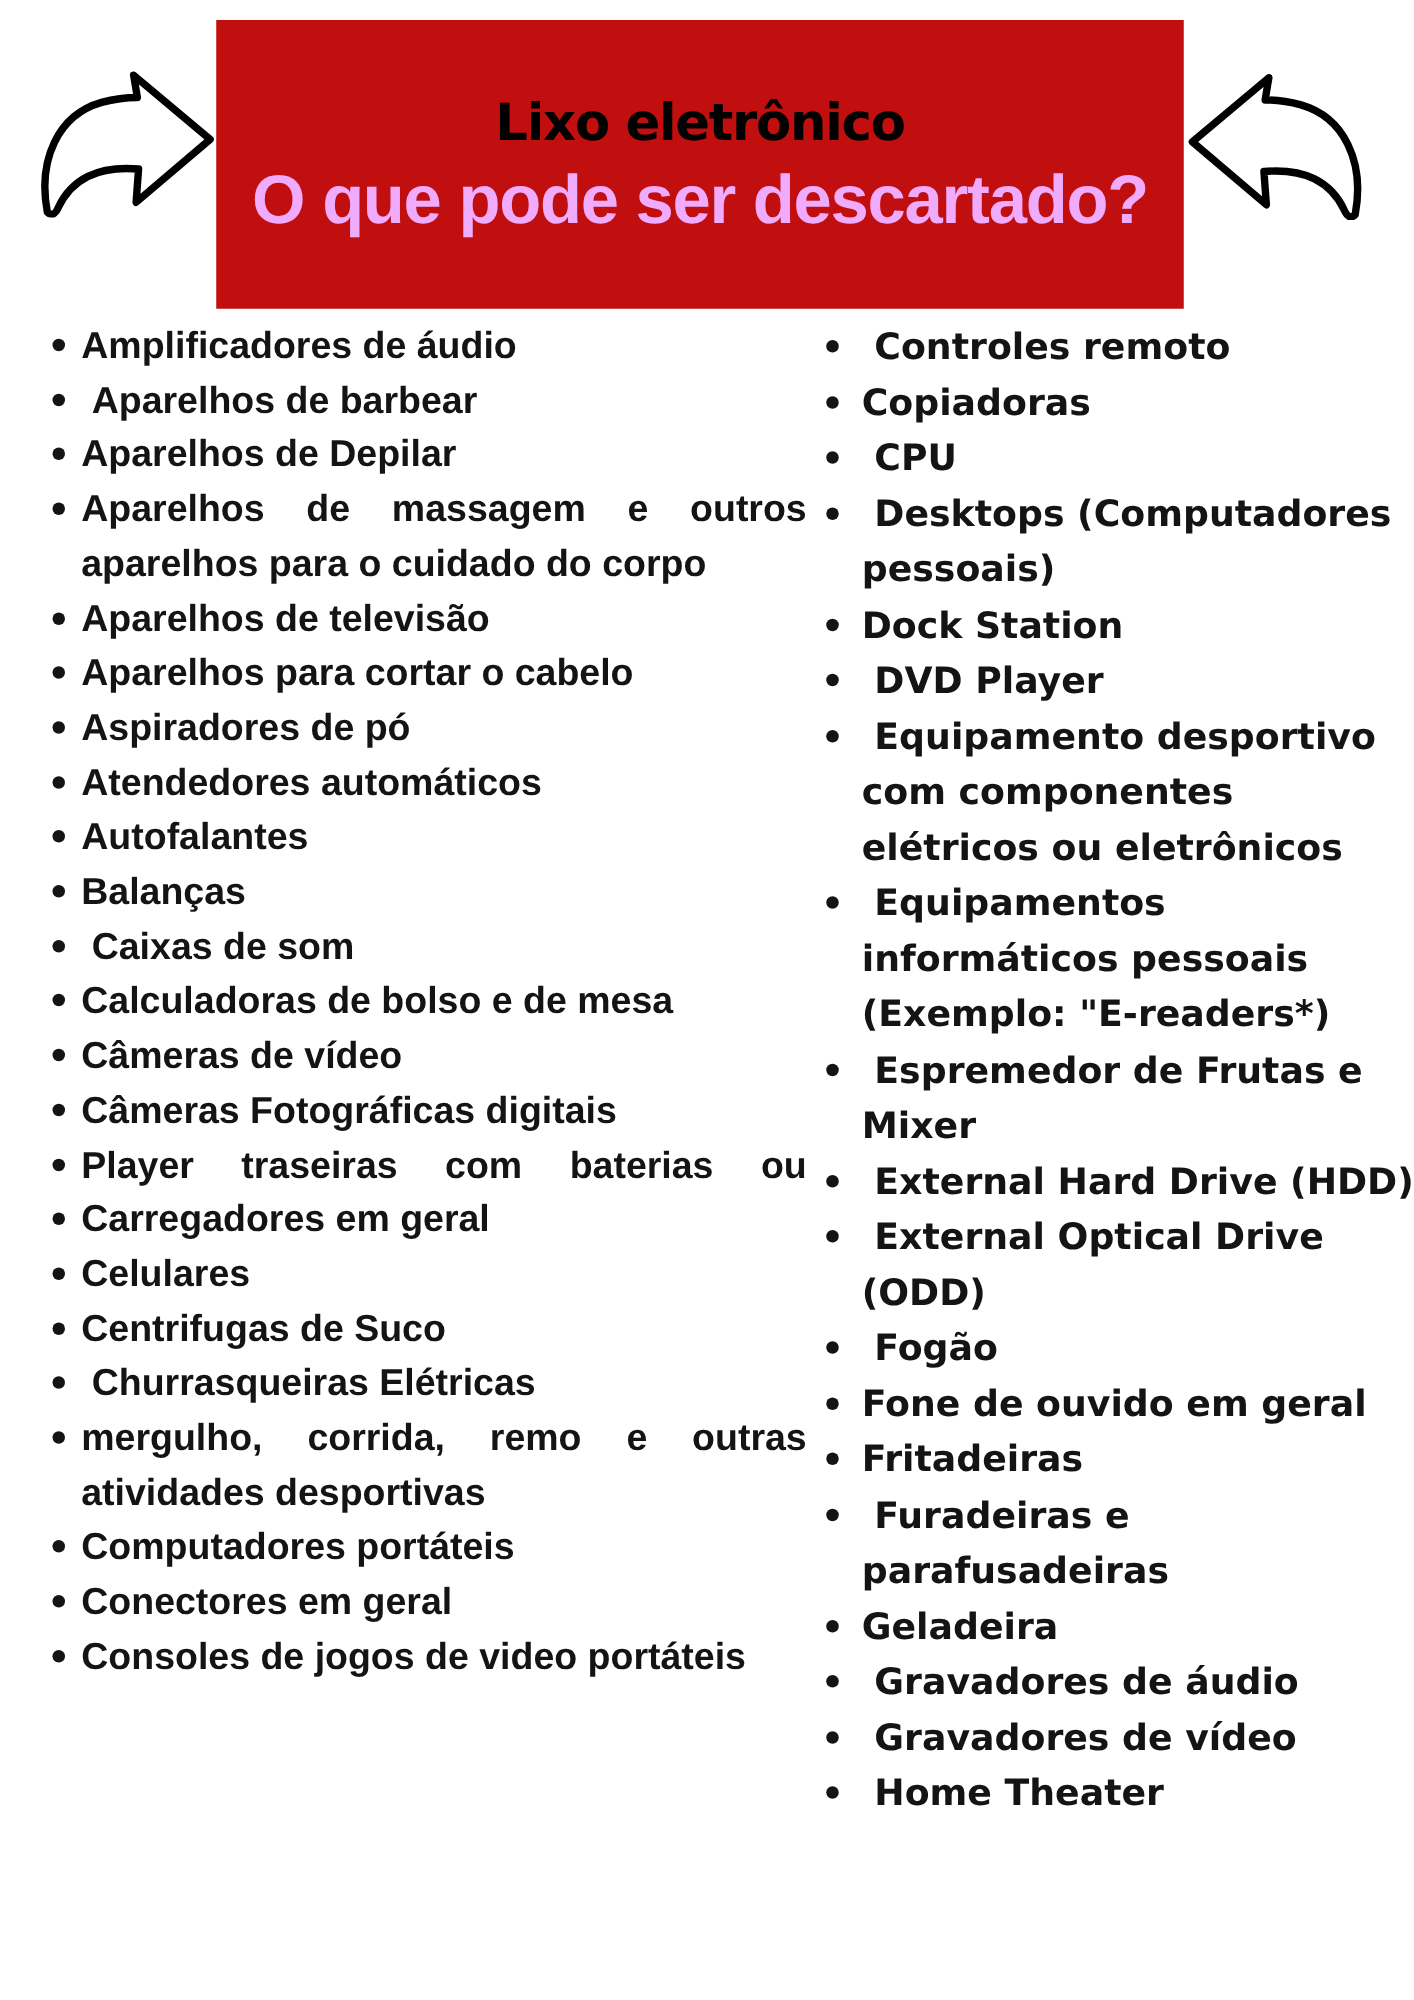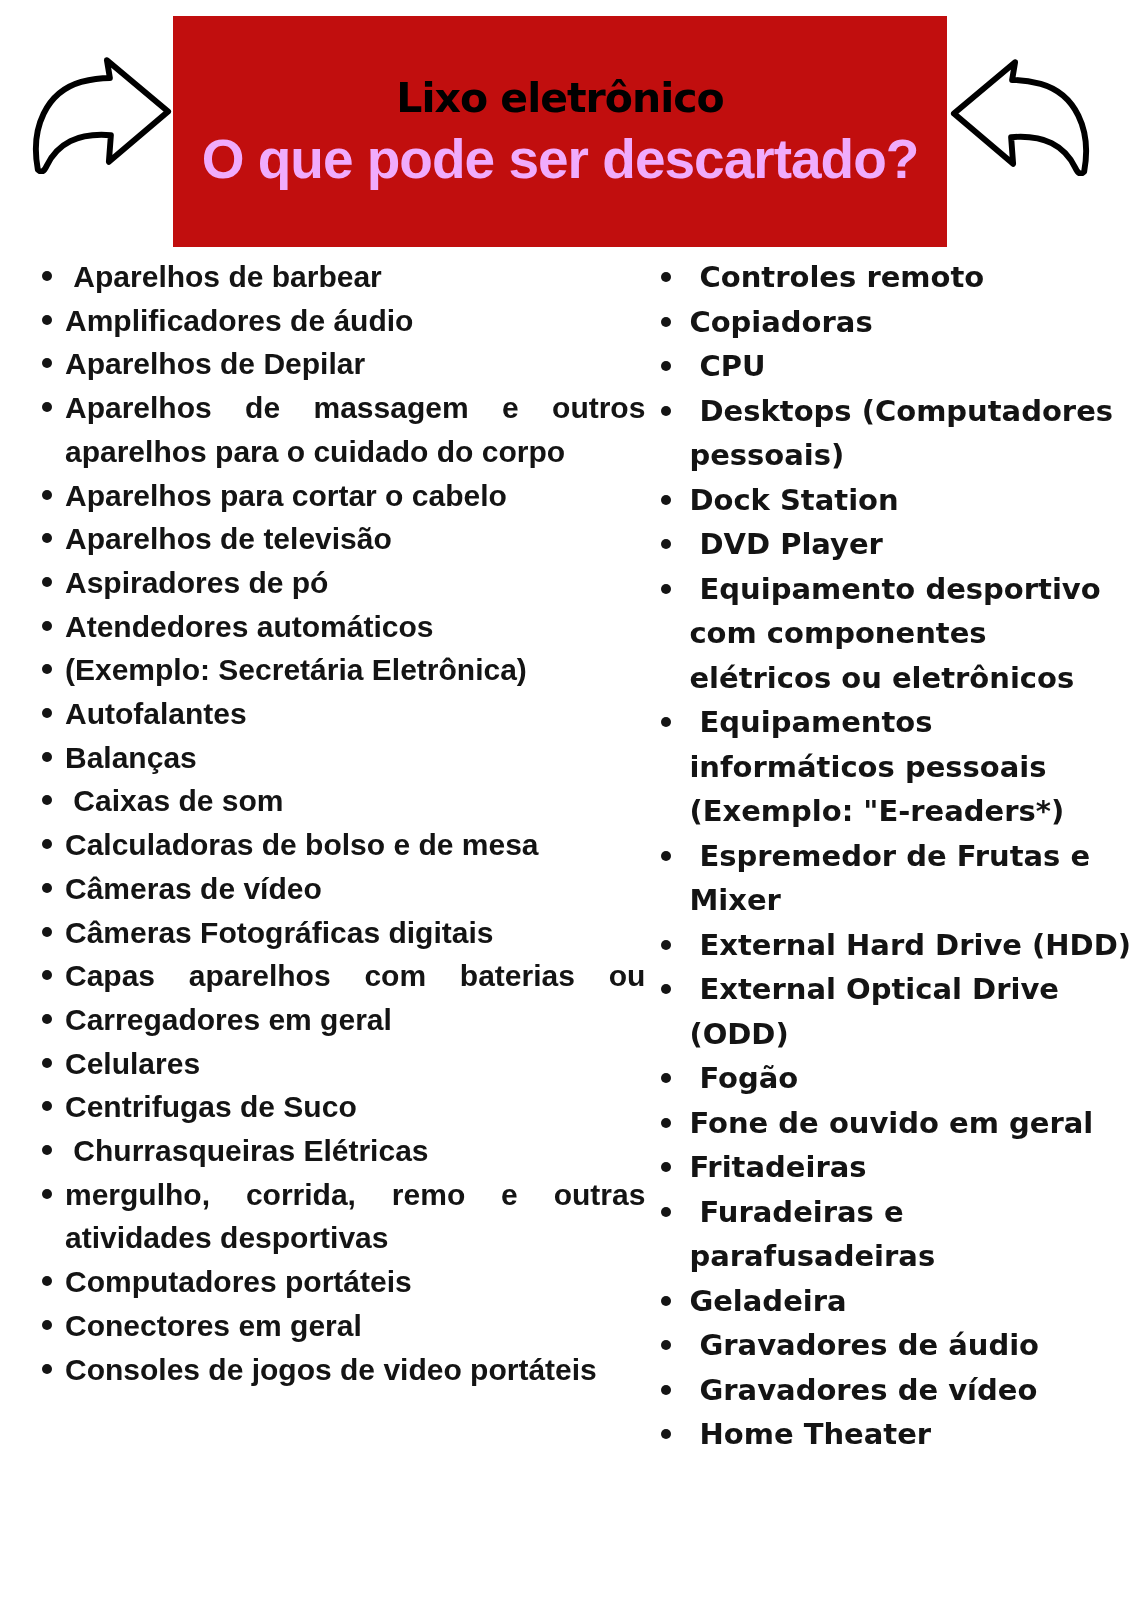--- a/index.html
+++ b/index.html
@@ -58,29 +58,29 @@
   </g>
 </svg>
 
 <div class="columns">
   <ul class="col left" id="col-left">
       <li class="item">
         <span class="bullet">
           <span class="dot" style="background: rgb(20, 20, 20);"></span>
         </span>
         <span class="lines">
+          <div class="line">Amplificadores de áudio</div>
+        </span>
+      </li>
+      <li class="item">
+        <span class="bullet">
+          <span class="dot" style="background: rgb(20, 20, 20);"></span>
+        </span>
+        <span class="lines">
           <div class="line"> Aparelhos de barbear</div>
-        </span>
-      </li>
-      <li class="item">
-        <span class="bullet">
-          <span class="dot" style="background: rgb(20, 20, 20);"></span>
-        </span>
-        <span class="lines">
-          <div class="line">Amplificadores de áudio</div>
         </span>
       </li>
       <li class="item">
         <span class="bullet">
           <span class="dot" style="background: rgb(20, 20, 20);"></span>
         </span>
         <span class="lines">
           <div class="line">Aparelhos de Depilar</div>
         </span>
       </li>
@@ -91,60 +91,52 @@
         <span class="lines">
           <div class="line j">Aparelhos de massagem e outros</div>
           <div class="line">aparelhos para o cuidado do corpo</div>
         </span>
       </li>
       <li class="item">
         <span class="bullet">
           <span class="dot" style="background: rgb(20, 20, 20);"></span>
         </span>
         <span class="lines">
+          <div class="line">Aparelhos de televisão</div>
+        </span>
+      </li>
+      <li class="item">
+        <span class="bullet">
+          <span class="dot" style="background: rgb(20, 20, 20);"></span>
+        </span>
+        <span class="lines">
           <div class="line">Aparelhos para cortar o cabelo</div>
         </span>
       </li>
       <li class="item">
         <span class="bullet">
           <span class="dot" style="background: rgb(20, 20, 20);"></span>
         </span>
         <span class="lines">
-          <div class="line">Aparelhos de televisão</div>
-        </span>
-      </li>
-      <li class="item">
-        <span class="bullet">
-          <span class="dot" style="background: rgb(20, 20, 20);"></span>
-        </span>
-        <span class="lines">
           <div class="line">Aspiradores de pó</div>
         </span>
       </li>
       <li class="item">
         <span class="bullet">
           <span class="dot" style="background: rgb(20, 20, 20);"></span>
         </span>
         <span class="lines">
           <div class="line">Atendedores automáticos</div>
         </span>
       </li>
       <li class="item">
         <span class="bullet">
           <span class="dot" style="background: rgb(20, 20, 20);"></span>
         </span>
         <span class="lines">
-          <div class="line">(Exemplo: Secretária Eletrônica)</div>
-        </span>
-      </li>
-      <li class="item">
-        <span class="bullet">
-          <span class="dot" style="background: rgb(20, 20, 20);"></span>
-        </span>
-        <span class="lines">
           <div class="line">Autofalantes</div>
         </span>
       </li>
       <li class="item">
         <span class="bullet">
           <span class="dot" style="background: rgb(20, 20, 20);"></span>
         </span>
         <span class="lines">
           <div class="line">Balanças</div>
         </span>
@@ -179,21 +171,21 @@
         </span>
         <span class="lines">
           <div class="line">Câmeras Fotográficas digitais</div>
         </span>
       </li>
       <li class="item">
         <span class="bullet">
           <span class="dot" style="background: rgb(20, 20, 20);"></span>
         </span>
         <span class="lines">
-          <div class="line j">Capas aparelhos com baterias ou</div>
+          <div class="line j">Player traseiras com baterias ou</div>
         </span>
       </li>
       <li class="item">
         <span class="bullet">
           <span class="dot" style="background: rgb(20, 20, 20);"></span>
         </span>
         <span class="lines">
           <div class="line">Carregadores em geral</div>
         </span>
       </li>

